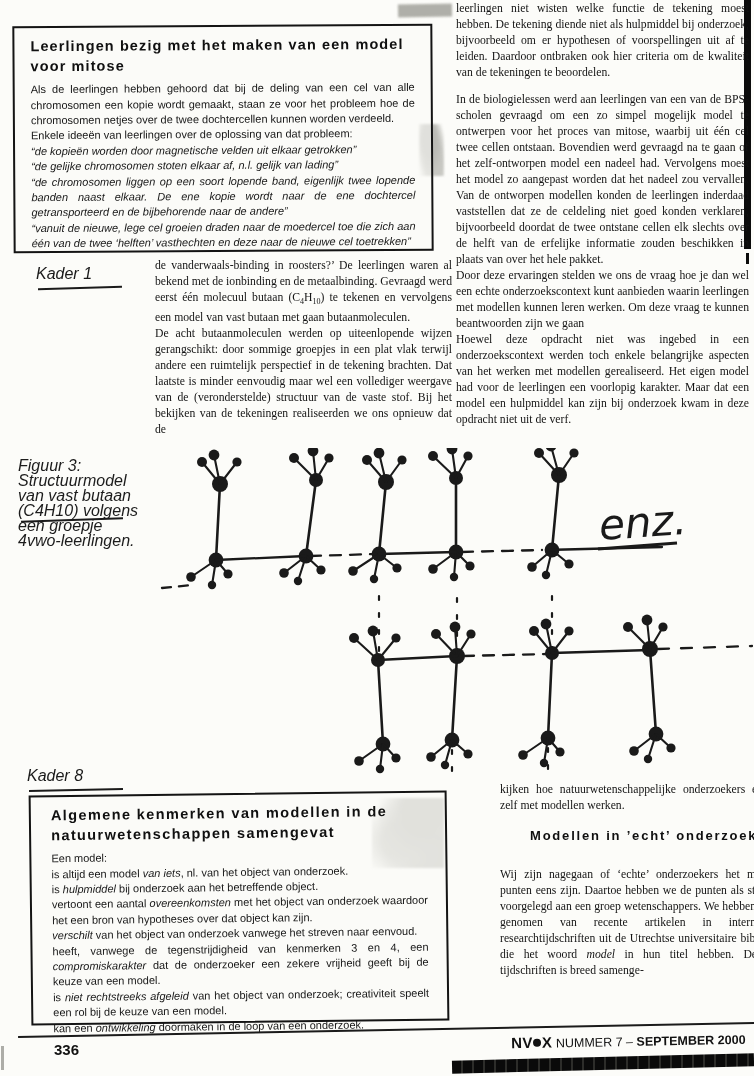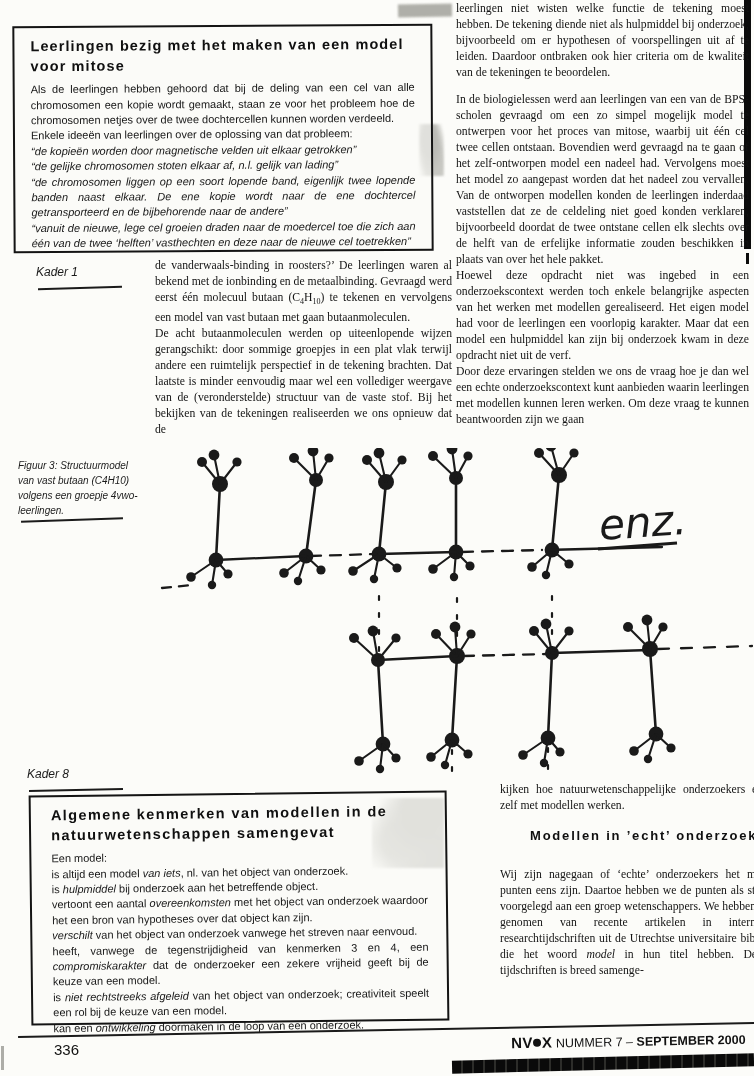--- a/index.html
+++ b/index.html
@@ -29,34 +29,34 @@
   .kader-title {
     font-weight:bold; font-size:14.5px; line-height:1.35;
     letter-spacing:1.1px; color:#101010; margin-bottom:6px;
   }
   .kader-body { font-size:11px; line-height:15.4px; text-align:justify; color:#161616; }
   .kader-body p { margin:0; }
   .q { font-style:italic; }
   .seg-i { font-style:italic; }
   sub, sup { font-size:8px; }
 
-  .side-label { font-style:italic; font-size:12px; color:#1a1a1a; }
+  .side-label { font-style:italic; font-size:16px; color:#1a1a1a; }
   .rule { background:#1b1b1b; height:2.4px; }
 
   .fig-caption {
-    font-style:italic; font-size:10px; line-height:15px; color:#1c1c1c;
+    font-style:italic; font-size:16px; line-height:15px; color:#1c1c1c;
   }
 
   .section-heading {
     font-weight:bold; font-size:13px; letter-spacing:1.8px; color:#0f0f0f;
     font-family:"Liberation Sans", sans-serif;
   }
 
   
-  .page-num { font-weight:normal; font-size:15px; color:#111; }
+  .page-num { font-weight:bold; font-size:15px; color:#111; }
   .footer-right { font-size:12.5px; color:#111; white-space:nowrap; }
   .footer-right .brand { font-weight:bold; font-size:15px; letter-spacing:.5px; }
   .footer-right .brand .dot {
     display:inline-block; width:8px; height:8px; border-radius:50%;
     background:#111; margin:0 .5px 1px .5px; vertical-align:baseline;
   }
   .footer-right .date { font-weight:bold; }
 
   
   .smudge { filter:blur(1px); }
@@ -91,22 +91,22 @@
 
   <div class="abs serif" style="left:155px; top:258px; width:297px;">
     <p><span>de vanderwaals-binding in roosters?’ De leerlingen waren al bekend met de ionbinding en de metaalbinding. Gevraagd werd eerst één molecuul butaan (C</span><sub>4</sub><span>H</span><sub>10</sub><span>) te tekenen en vervolgens een model van vast butaan met gaan butaanmoleculen.</span></p>
     <p>De acht butaanmoleculen werden op uiteenlopende wijzen gerangschikt: door sommige groepjes in een plat vlak terwijl andere een ruimtelijk perspectief in de tekening brachten. Dat laatste is minder eenvoudig maar wel een vollediger weergave van de (veronderstelde) structuur van de vaste stof. Bij het bekijken van de tekeningen realiseerden we ons opnieuw dat de</p>
   </div>
 
   <div class="abs serif" style="left:456px; top:1px; width:293px;">
     <p>leerlingen niet wisten welke functie de tekening moest hebben. De tekening diende niet als hulpmiddel bij onderzoek, bijvoorbeeld om er hypothesen of voorspellingen uit af te leiden. Daardoor ontbraken ook hier criteria om de kwaliteit van de tekeningen te beoordelen.</p>
     <div class="gap"></div>
     <p>In de biologielessen werd aan leerlingen van een van de BPS-scholen gevraagd om een zo simpel mogelijk model te ontwerpen voor het proces van mitose, waarbij uit één cel twee cellen ontstaan. Bovendien werd gevraagd na te gaan of het zelf-ontworpen model een nadeel had. Vervolgens moest het model zo aangepast worden dat het nadeel zou vervallen. Van de ontworpen modellen konden de leerlingen inderdaad vaststellen dat ze de celdeling niet goed konden verklaren, bijvoorbeeld doordat de twee ontstane cellen elk slechts over de helft van de erfelijke informatie zouden beschikken in plaats van over het hele pakket.</p>
+    <p>Door deze ervaringen stelden we ons de vraag hoe je dan wel een echte onderzoekscontext kunt aanbieden waarin leerlingen met modellen kunnen leren werken. Om deze vraag te kunnen beantwoorden zijn we gaan</p>
     <p>Hoewel deze opdracht niet was ingebed in een onderzoekscontext werden toch enkele belangrijke aspecten van het werken met modellen gerealiseerd. Het eigen model had voor de leerlingen een voorlopig karakter. Maar dat een model een hulpmiddel kan zijn bij onderzoek kwam in deze opdracht niet uit de verf.</p>
-    <p>Door deze ervaringen stelden we ons de vraag hoe je dan wel een echte onderzoekscontext kunt aanbieden waarin leerlingen met modellen kunnen leren werken. Om deze vraag te kunnen beantwoorden zijn we gaan</p>
   </div>
 
   <div class="abs fig-caption" style="left:18px; top:458px; width:126px;">Figuur 3: Structuurmodel van vast butaan (C4H10) volgens een groepje 4vwo-leerlingen.</div>
   <div class="abs rule" style="left:21px; top:519px; width:102px; height:2px; transform:rotate(-2deg);"></div>
 
   <svg id="sketch" class="abs" style="left:150px; top:448px;" width="604" height="334" viewBox="0 0 604 334">
       <g>
         <path d="M70,36 L66,112" stroke="#1a1a1a" stroke-width="2.6" fill="none" stroke-linecap="round"></path>
         <circle cx="70" cy="36" r="8" fill="#1a1a1a"></circle>
         <circle cx="66" cy="112" r="7.4" fill="#1a1a1a"></circle>

